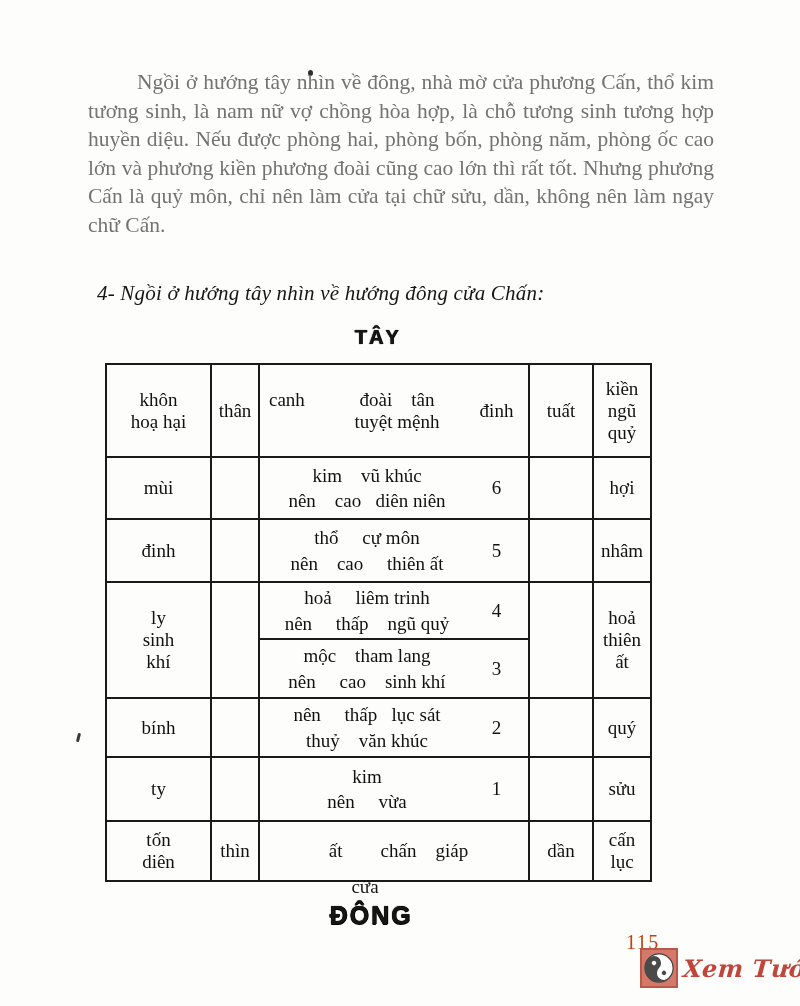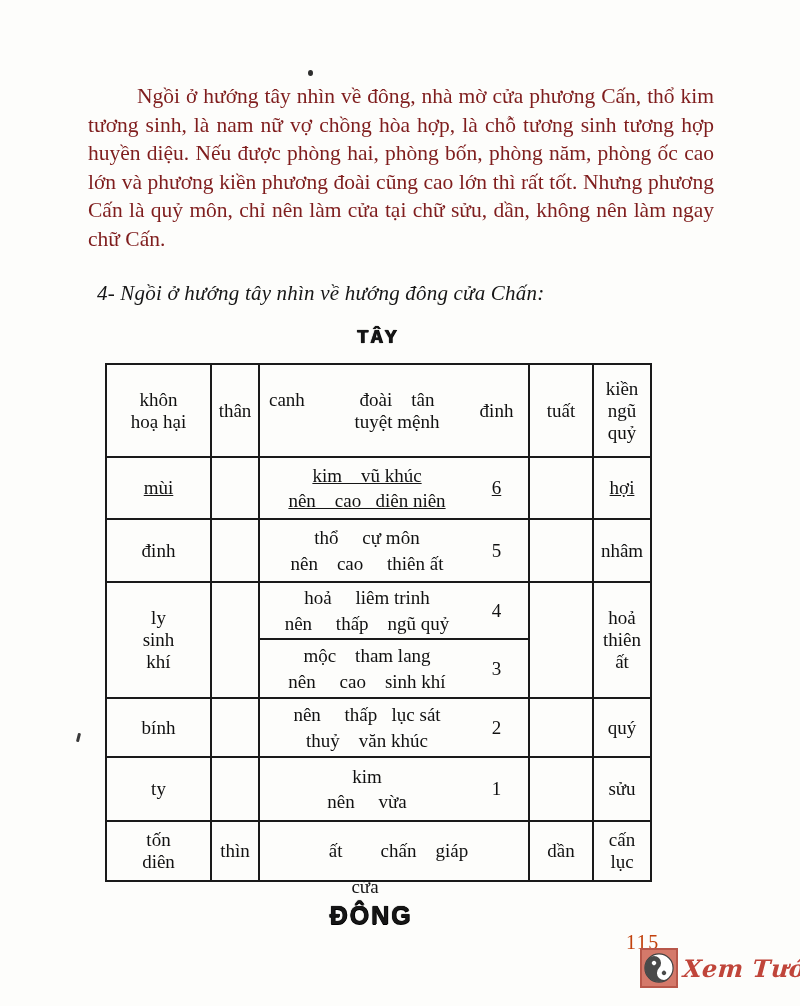--- a/index.html
+++ b/index.html
@@ -5,34 +5,34 @@
   html,body{margin:0;padding:0;}
   body{
     width:800px;height:1006px;position:relative;overflow:hidden;
     background:#fdfdfb;
     font-family:"Liberation Serif", serif;
     color:#161616;
   }
   .abs{position:absolute;}
   
   .body-text{
-    left:88px; top:82px; width:626px;
+    left:88px; top:68px; width:626px;
     font-size:21.5px; line-height:28.6px;
     text-align:justify; text-indent:49px;
-    color:#7f1d1d;
+    color:#737373;
   }
   
   .section-heading{
     left:97px; top:281px; width:640px;
     font-style:italic; font-size:21px; letter-spacing:.2px;
   }
   
   .compass-top{
     left:105px; top:326px; width:545px; text-align:center;
-    font-family:Liberation Mono, monospace;
+    font-family:Liberation Sans, sans-serif;
     font-weight:bold; font-size:20px; letter-spacing:2px;
     text-shadow:0 0 1px #000, .7px 0 0 #000;
   }
   .door-label{
     left:105px; top:876px; width:520px; text-align:center;
     font-size:19px;
   }
   .compass-bottom{
     left:105px; top:901px; width:532px; text-align:center;
     font-family:"Liberation Sans", sans-serif;
@@ -52,21 +52,21 @@
   .pre{white-space:pre-wrap; line-height:22px;}
   .desc-cell{border-right:none !important; text-align:left;}
   .num-cell{border-left:none !important; font-size:20px;}
   .nt{border-top:none !important;}
   .desc2{padding:2px 0 2px 9px;}
   .dline{white-space:pre; line-height:25.5px;}
   .hm{display:flex; align-items:center; height:100%; padding-left:9px;gap:24px;}
   .hm-left{transform:translateY(-11px);}
   .hm-center{flex:1; text-align:center;}
   .r7line{white-space:pre; padding-left:9px;}
-  tr.h-hd{height:93px;} tr.h-r0{height:62px;text-decoration:underline;} tr.h-r1{height:63px;}
+  tr.h-hd{height:93px;} tr.h-r0{height:62px;} tr.h-r1{height:63px;}
   tr.h-r2{height:57px;} tr.h-r3{height:59px;} tr.h-r4{height:59px;border-radius:22px;}
   tr.h-r5{height:64px;} tr.h-r6{height:60px;}
   
   .page-number{
     left:626px; top:931px; font-size:20px; letter-spacing:1.5px;
     color:#c2410c;
   }
   
   .watermark{
     left:640px; top:948px; display:flex; align-items:center;

